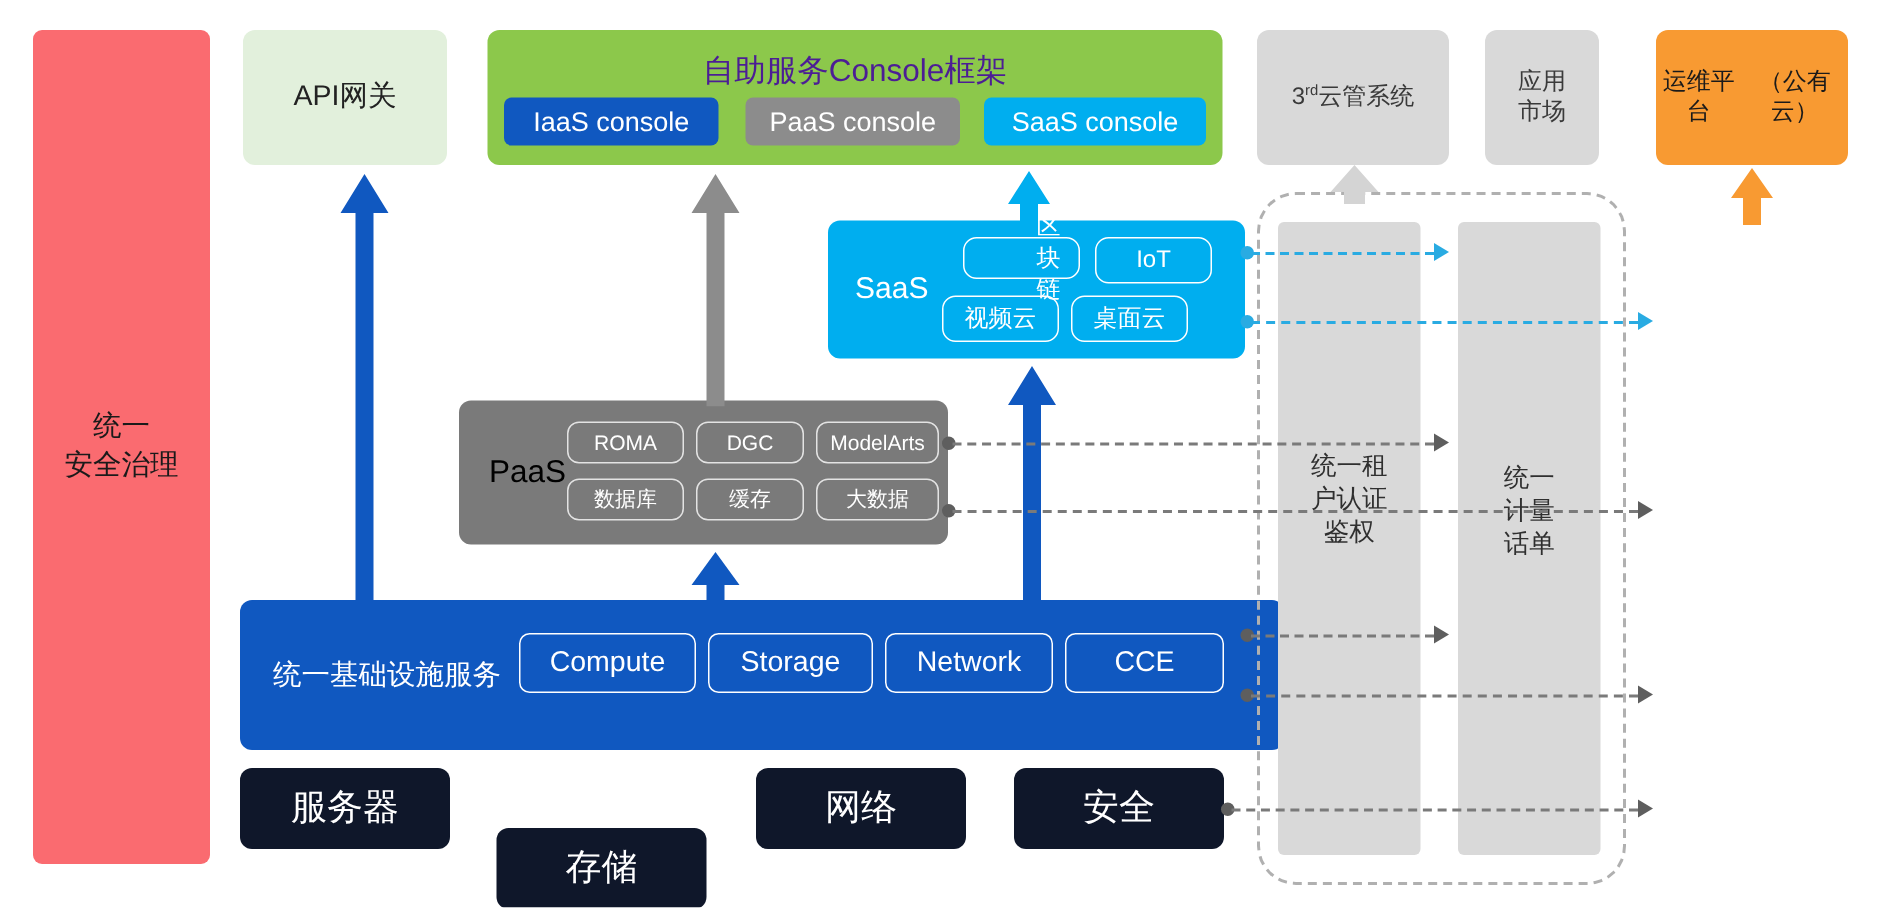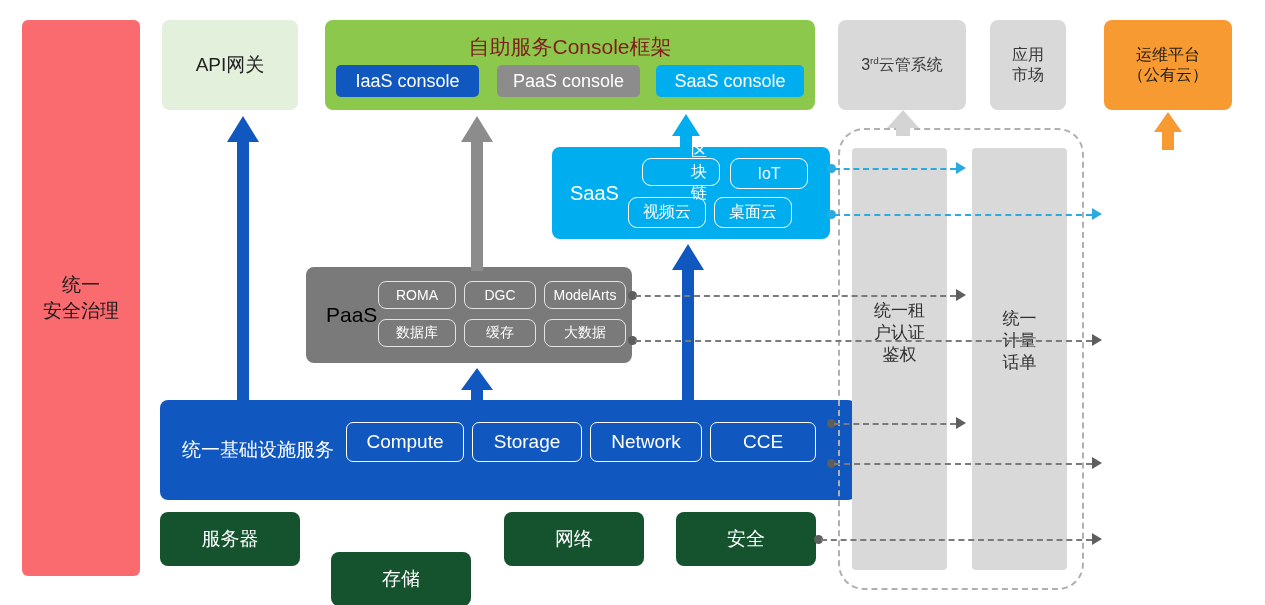--- a/index.html
+++ b/index.html
@@ -4,21 +4,21 @@
 <style>
   html,body{margin:0;padding:0;background:#ffffff;}
   body{font-family:"Liberation Sans","DejaVu Sans",sans-serif;}
   #stage{position:relative;width:1265px;height:605px;background:#fff;overflow:hidden;}
   .box{position:absolute;box-sizing:border-box;display:flex;align-items:center;justify-content:center;text-align:center;line-height:1.25;}
 
   
   .redpanel{background:#FA6B70;color:#1a1a1a;font-size:19px;border-radius:6px;}
   .apigw{background:#E2F0DC;color:#222;font-size:19px;border-radius:8px;}
   .consoleframe{background:#8CC84B;border-radius:8px;}
-  .console-title{position:absolute;left:0;right:0;top:13px;text-align:center;font-size:21px;color:#7f1d1d;}
+  .console-title{position:absolute;left:0;right:0;top:13px;text-align:center;font-size:21px;color:#4c1d95;}
   .chip{position:absolute;box-sizing:border-box;display:flex;align-items:center;justify-content:center;
         color:#fff;font-size:18px;border-radius:5px;}
   .chip-iaas{background:#1058C0;}
   .chip-paas{background:#8C8C8C;}
   .chip-saas{background:#00AEEF;}
   .graybox{background:#D9D9D9;color:#3a3a3a;font-size:16px;border-radius:8px;}
   .orangebox{background:#F89A32;color:#1a1a1a;font-size:16px;border-radius:8px;}
   .orangepanel{background:#F89A32;color:#1a1a1a;font-size:18px;border-radius:8px;}
 
   
@@ -31,21 +31,21 @@
   .paasbox{background:#7A7A7A;border-radius:8px;}
   .paas-label{position:absolute;left:20px;top:50%;transform:translateY(-50%);color:#000000;font-size:21px;}
   .pchip{position:absolute;box-sizing:border-box;display:flex;align-items:center;justify-content:center;
          border:1.5px solid #e3e3e3;border-radius:8px;color:#fff;font-size:14px;background:transparent;}
 
   
   .infrabox{background:#1058C0;border-radius:8px;}
   .infra-label{position:absolute;left:22px;top:50%;transform:translateY(-50%);color:#fff;font-size:19px;}
   .ichip{position:absolute;box-sizing:border-box;display:flex;align-items:center;justify-content:center;
          border:1.6px solid #ffffff;border-radius:7px;color:#fff;font-size:19px;background:transparent;}
-  .bluebox{background:#14532d;color:#fff;font-size:19px;border-radius:8px;}
+  .bluebox{background:#0f172a;color:#fff;font-size:24px;border-radius:8px;}
 
   
   .dashwrap{position:absolute;box-sizing:border-box;border:2.5px dashed #B0B0B0;border-radius:26px;background:transparent;}
   .graycol{position:absolute;box-sizing:border-box;background:#D9D9D9;border-radius:4px;}
   .graycol-text{position:absolute;left:0;right:0;text-align:center;color:#2f2f2f;font-size:17px;line-height:1.3;}
 
   
   .uparrow{position:absolute;}
   
   .dline{position:absolute;height:0;border-top:2px dashed #7A7A7A;}
@@ -90,21 +90,21 @@
   </div>
 
   <div class="box graybox" style="left:990px;top:20px;width:76px;height:90px;">
     <div style="display:flex;flex-direction:column;">
       <span>应用</span>
       <span>市场</span>
     </div>
   </div>
 
   <div class="box orangebox" style="left:1104px;top:20px;width:128px;height:90px;">
-    <div style="display:flex;flex-direction:column;">
+    <div style="display:flex;flex-direction:row;">
       <span>运维平台</span>
       <span>（公有云）</span>
     </div>
   </div>
 
   <div class="saasbox" style="position:absolute;left:552px;top:147px;width:278px;height:92px;">
     <span class="saas-label">SaaS</span>
     <div class="subchip" style="left:90px;top:11px;width:78px;height:28px;padding-left:48px;">
       <span>区块链</span>
     </div>

